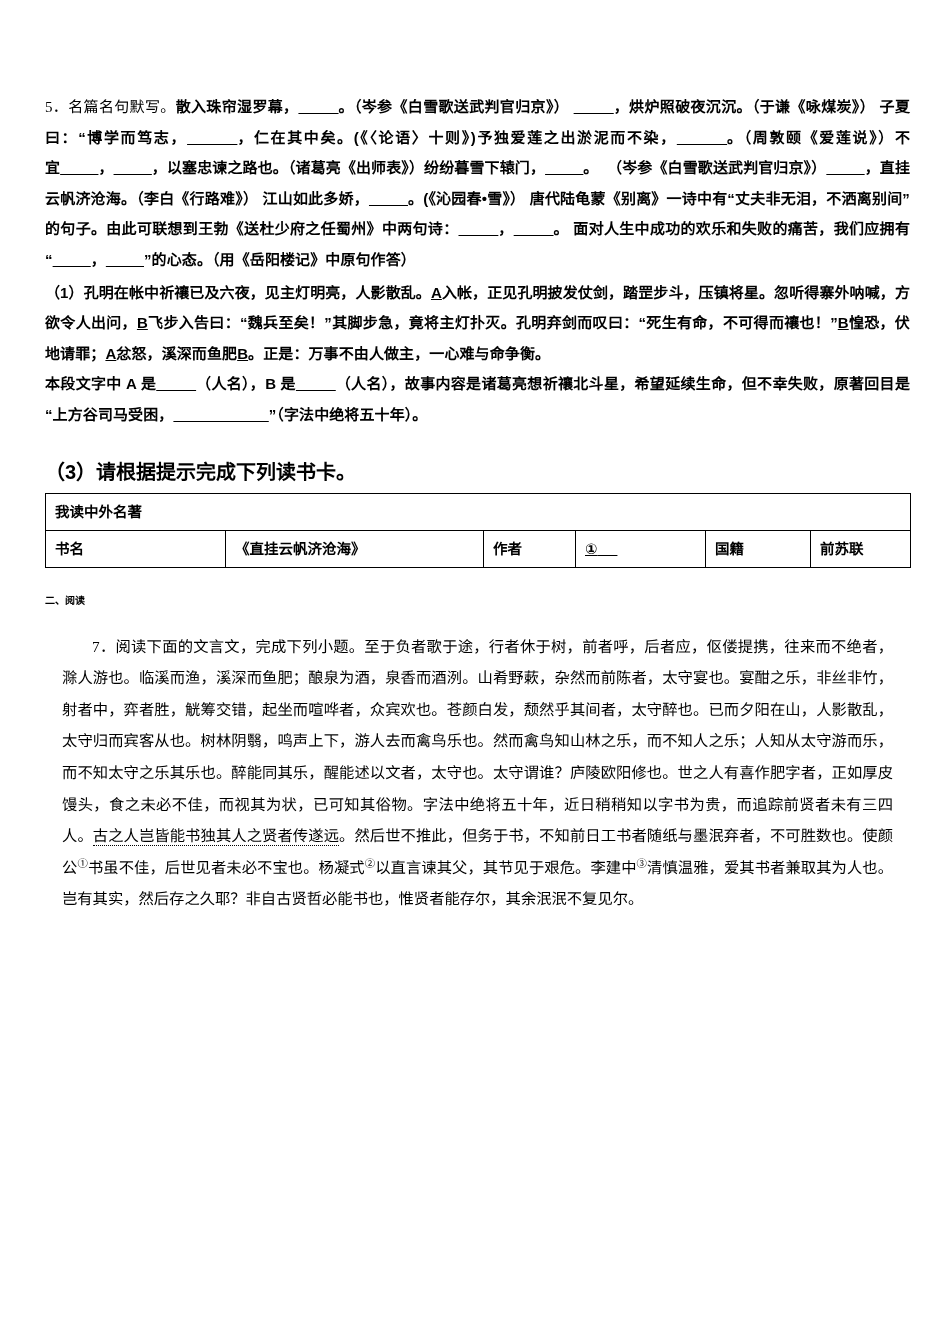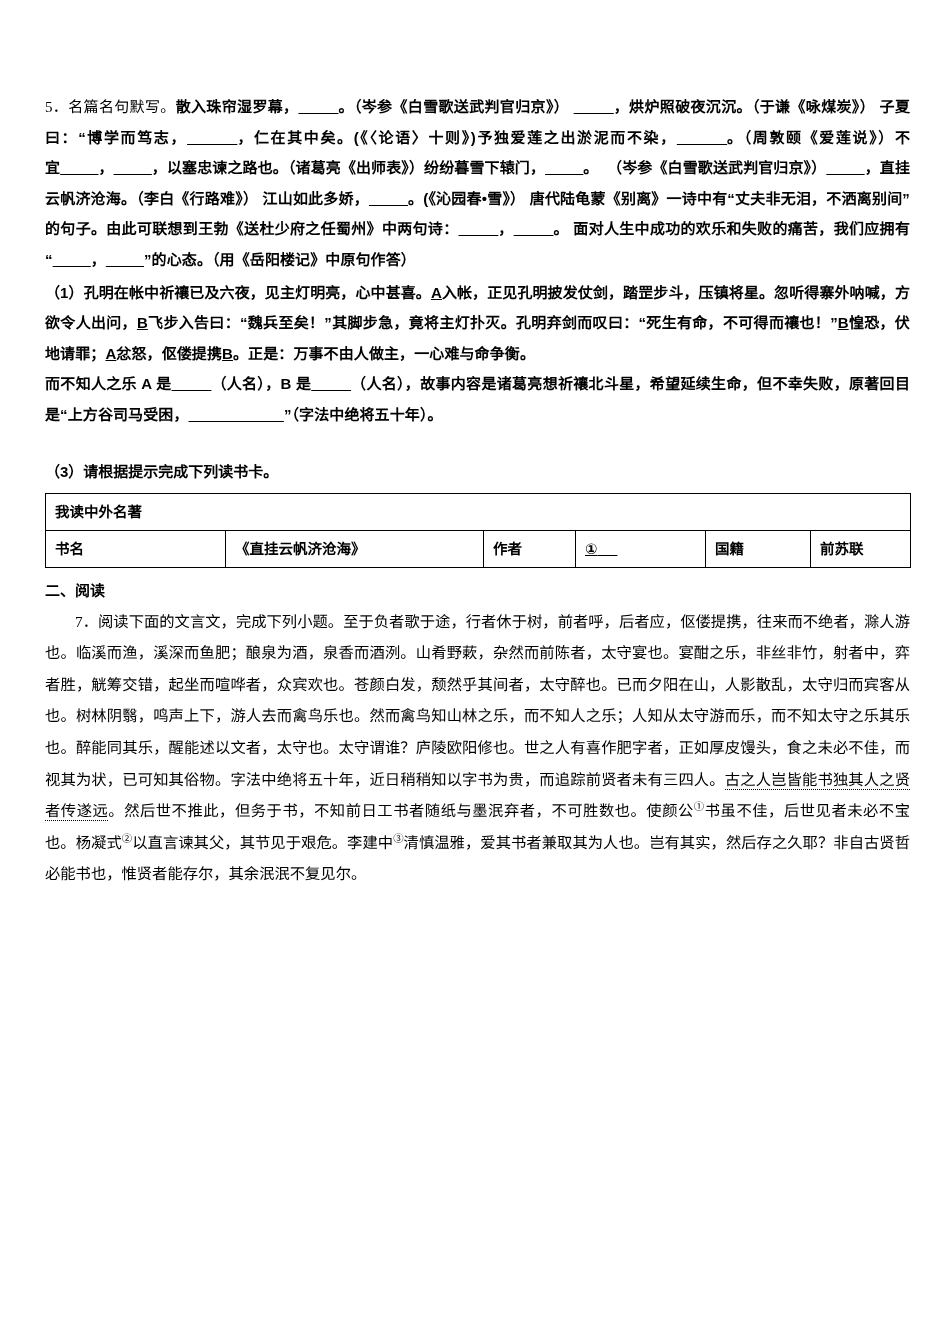--- a/index.html
+++ b/index.html
@@ -60,21 +60,21 @@
   .blank { text-decoration: underline; letter-spacing: 0.6px; }
   .blank-s::before  { content: "\00a0\00a0\00a0\00a0\00a0\00a0\00a0\00a0"; }
   .blank-l::before  { content: "\00a0\00a0\00a0\00a0\00a0\00a0\00a0\00a0\00a0\00a0\00a0\00a0\00a0\00a0\00a0\00a0\00a0\00a0\00a0\00a0"; }
 
   .ul { text-decoration: underline; }
 
   
   .card-intro {
     font-family: "Liberation Sans", "DejaVu Sans", sans-serif;
     font-weight: 700;
-    font-size: 15px;
+    font-size: 20px;
     line-height: 30px;
     margin: 26px 0 6px 0;
   }
   table.readcard {
     border-collapse: collapse;
     width: 865px;
     table-layout: fixed;
     font-family: "Liberation Sans", "DejaVu Sans", sans-serif;
     font-weight: 700;
     font-size: 14.5px;
@@ -87,33 +87,33 @@
     height: 22px;
   }
   td.r-title { height: 32px; }
   td.r-tall  { height: 38px; }
   .circnum { letter-spacing: 0px; }
   .cell-blank { text-decoration: underline; }
   .cell-blank::after { content: "\00a0\00a0\00a0\00a0\00a0"; }
 
   
   .sec-head {
-    font-family: Liberation Mono, monospace;
+    font-family: Liberation Serif, serif;
     font-weight: 700;
-    font-size: 15px;
+    font-size: 10px;
     line-height: 26px;
-    margin: 12px 0 0 0;
+    margin: 20px 0 0 0;
   }
   .classical {
     font-family: "Liberation Serif", "DejaVu Serif", serif;
     font-size: 15.3px;
     line-height: 31.6px;
     text-align: justify;
     text-justify: inter-ideograph;
-    margin: 0;
+    margin: 17px;
   }
   .classical .indent { padding-left: 30px; }
   .dotted-ul {
     border-bottom: 1.2px dotted #000;
     padding-bottom: 1px;
   }
   sup.circ {
     font-size: 0.68em;
     vertical-align: super;
     line-height: 0;
@@ -124,23 +124,23 @@
 
 <div class="page">
   <div class="content">
 
     <div class="q-block blk-5">
       <p class="para"><span class="num-lead">5．名篇名句默写。</span><span>散入珠帘湿罗幕，</span><span class="blank blank-s"></span><span>。（岑参《白雪歌送武判官归京》）</span>&nbsp;<span class="blank blank-s"></span><span>，烘炉照破夜沉沉。</span><span>（于谦《咏煤炭》）</span>&nbsp;<span>子夏曰：“博学而笃志，</span><span class="blank blank-s"></span><span>，仁在其中矣。(《〈论语〉十则》)</span><span>予独爱莲之出淤泥而不染，</span><span class="blank blank-s"></span><span>。（周敦颐《爱莲说》）</span><span>不宜</span><span class="blank blank-s"></span><span>，</span><span class="blank blank-s"></span><span>，以塞忠谏之路也。（诸葛亮《出师表》）</span><span>纷纷暮雪下</span><span>辕门，</span><span class="blank blank-s"></span><span>。</span>&nbsp;&nbsp;<span>（岑参《白雪歌送武判官归京》）</span><span class="blank blank-s"></span><span>，直挂云帆济沧海。（李白《行路难》）</span>&nbsp;<span>江山如此多</span><span>娇，</span><span class="blank blank-s"></span><span>。(《沁园春•雪》）</span>&nbsp;<span>唐代陆龟蒙《别离》一诗中有“丈夫非无泪，不洒离别间”的句子。由此可联想到</span><span>王勃《送杜少府之任蜀州》中两句诗：</span><span class="blank blank-s"></span><span>，</span><span class="blank blank-s"></span><span>。</span>&nbsp;<span>面对人生中成功的欢乐和失败的痛苦，我们应拥有</span><span>“</span><span class="blank blank-s"></span><span>，</span><span class="blank blank-s"></span><span>”的心态。（用《岳阳楼记》中原句作答）</span></p>
     </div>
 
     <div class="q-block blk-6">
 
-      <p class="para"><span>（1）</span><span>孔明在帐中祈禳已及六夜，见主灯明亮，心中甚喜。</span><span class="ul">A</span><span>入帐，正见孔明披发仗剑，踏罡步斗，压镇将星。忽听得寨外呐喊，方欲令人出问，</span><span class="ul">B</span><span>飞步入告曰：“魏兵至矣！”其脚步急，竟将主灯扑灭。孔明弃剑而叹曰：“死生有命，不可得而禳也！”</span><span class="ul">B</span><span>惶恐，伏地请罪；</span><span class="ul">A</span><span>忿怒，伛偻提携</span><span class="ul">B</span><span>。正是：万事不由人做主，一心难与命争衡。</span></p>
+      <p class="para"><span>（1）</span><span>孔明在帐中祈禳已及六夜，见主灯明亮，人影散乱。</span><span class="ul">A</span><span>入帐，正见孔明披发仗剑，踏罡步斗，压镇将星。忽听得寨外呐喊，方欲令人出问，</span><span class="ul">B</span><span>飞步入告曰：“魏兵至矣！”其脚步急，竟将主灯扑灭。孔明弃剑而叹曰：“死生有命，不可得而禳也！”</span><span class="ul">B</span><span>惶恐，伏地请罪；</span><span class="ul">A</span><span>忿怒，溪深而鱼肥</span><span class="ul">B</span><span>。正是：万事不由人做主，一心难与命争衡。</span></p>
 
-      <p class="para"><span>而不知人之乐 A 是</span><span class="blank blank-s"></span><span>（人名），B 是</span><span class="blank blank-s"></span><span>（人名），故事内容是诸葛亮想祈禳北斗星，希望延续生命，但不幸失败，原著回目是“上方谷司马受困，</span><span class="blank blank-l"></span><span>”（字法中绝将五十年）。</span></p>
+      <p class="para"><span>本段文字中 A 是</span><span class="blank blank-s"></span><span>（人名），B 是</span><span class="blank blank-s"></span><span>（人名），故事内容是诸葛亮想祈禳北斗星，希望延续生命，但不幸失败，原著回目是“上方谷司马受困，</span><span class="blank blank-l"></span><span>”（字法中绝将五十年）。</span></p>
 
 
       <p class="card-intro">（3）请根据提示完成下列读书卡。</p>
     </div>
 
     <table class="readcard">
       <colgroup>
         <col style="width:180px">
         <col style="width:258px">
         <col style="width:92px">

